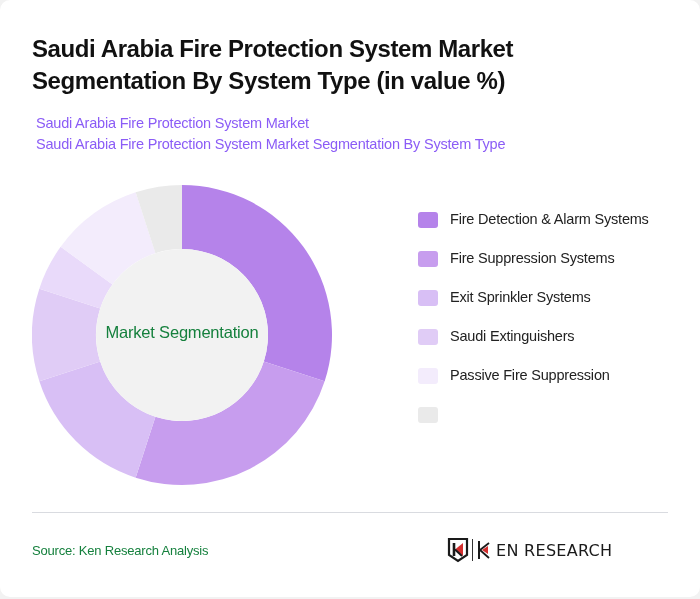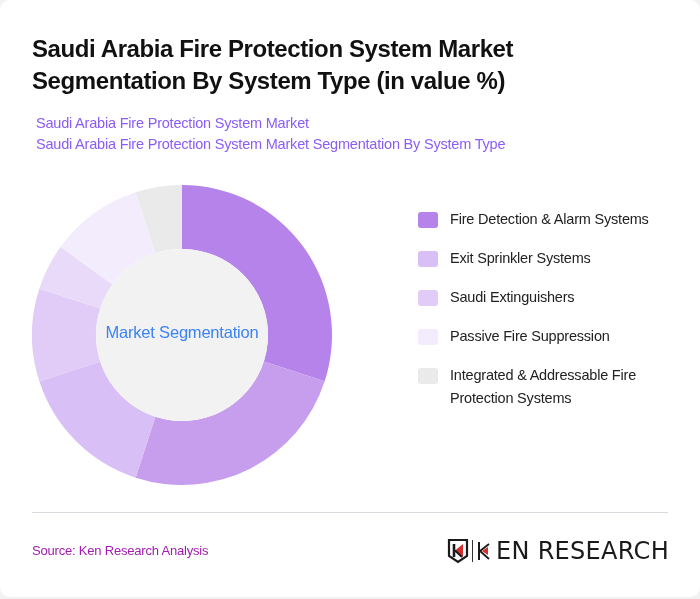--- a/index.html
+++ b/index.html
@@ -30,21 +30,21 @@
   }
   .subtitle div { white-space: nowrap; }
   .chart {
     position: absolute; left: 32px; top: 185px;
     width: 300px; height: 302px;
   }
   .chart svg { position: absolute; left: 0; top: 0; }
   .center-label {
     position: absolute; left: 0; top: 138px; width: 300px;
     text-align: center;
-    font-size: 16.5px; color: #3b82f6;
+    font-size: 16.5px; color: #15803d;
     letter-spacing: -0.2px;
   }
   .legend {
     position: absolute; left: 418px; top: 199px; width: 260px; margin-top: 9px;
   }
   .legend-item {
     position: relative;
     display: flex; align-items: flex-start;
     margin-bottom: 16px;
   }
@@ -55,31 +55,31 @@
   .legend-label {
     font-size: 14.5px; line-height: 23px; color: #222222;
     letter-spacing: -0.2px;
   }
   .divider {
     position: absolute; left: 32px; top: 512px;
     width: 636px; height: 1px; background: #d9dbe0;
   }
   .source {
     position: absolute; left: 32px; top: 543px;
-    font-size: 13px; color: #a21caf; letter-spacing: -0.2px;
+    font-size: 13px; color: #15803d; letter-spacing: -0.2px;
   }
   .logo {
     position: absolute; left: 447px; top: 537px;
     display: flex; align-items: center;
   }
   .logo-mark { width: 22px; height: 26px; }
   .logo-sep { width: 1px; height: 22px; background: #333; margin: 0 4px 0 3px; }
   .logo-k { width: 18px; height: 20px; }
   .logo-text {
-    font-size: 24px; color: #1a1a1a; letter-spacing: 0.3px;
+    font-size: 16px; color: #1a1a1a; letter-spacing: 0.3px;
     font-family: "DejaVu Sans", sans-serif; font-weight: normal;
     margin-left: 1px;
   }
 </style>
 </head>
 <body>
 
 <div class="card">
 
   <h1 class="title">Saudi Arabia Fire Protection System Market Segmentation By System Type (in value %)</h1>
@@ -102,34 +102,37 @@
       </svg>
     <div class="center-label">Market Segmentation</div>
   </div>
 
   <div class="legend">
     <div class="legend-item">
       <span class="legend-swatch" style="background: rgb(181, 131, 234);"></span>
       <span class="legend-label">Fire Detection &amp; Alarm Systems</span>
     </div>
     <div class="legend-item">
+      <span class="legend-swatch" style="background: rgb(199, 157, 238);"></span>
+      <span class="legend-label">Fire Suppression Systems</span>
+    </div>
+    <div class="legend-item">
       <span class="legend-swatch" style="background: rgb(216, 191, 245);"></span>
       <span class="legend-label">Exit Sprinkler Systems</span>
     </div>
     <div class="legend-item">
       <span class="legend-swatch" style="background: rgb(224, 204, 246);"></span>
       <span class="legend-label">Saudi Extinguishers</span>
     </div>
     <div class="legend-item">
       <span class="legend-swatch" style="background: rgb(243, 236, 252);"></span>
       <span class="legend-label">Passive Fire Suppression</span>
     </div>
     <div class="legend-item">
       <span class="legend-swatch" style="background: rgb(234, 234, 234);"></span>
-      <span class="legend-label">Integrated &amp; Addressable Fire Protection Systems</span>
     </div>
   </div>
 
   <div class="divider"></div>
 
   <div class="source">Source: Ken Research Analysis</div>
 
   <div class="logo">
     <svg class="logo-mark" viewBox="0 0 22 26">
       <path d="M2 2 H20 V18 L11 24 L2 18 Z" fill="none" stroke="#1a1a1a" stroke-width="2.2"></path>

